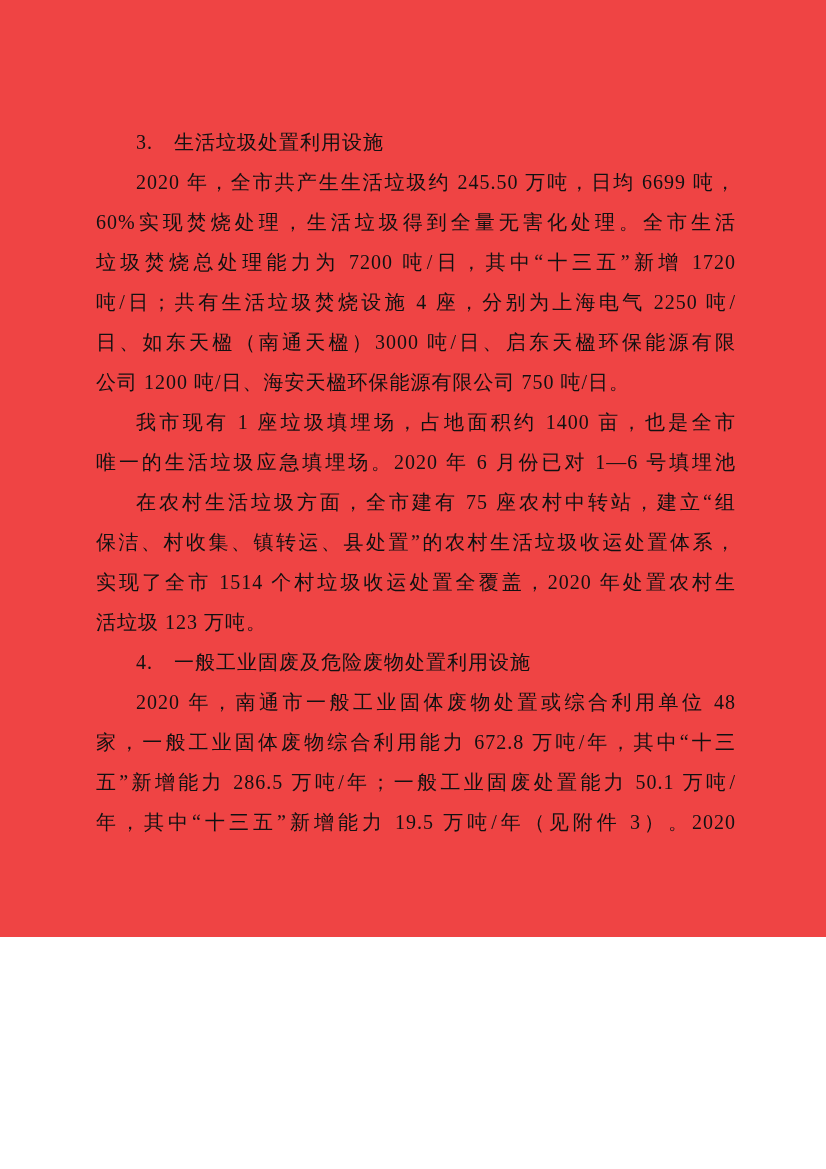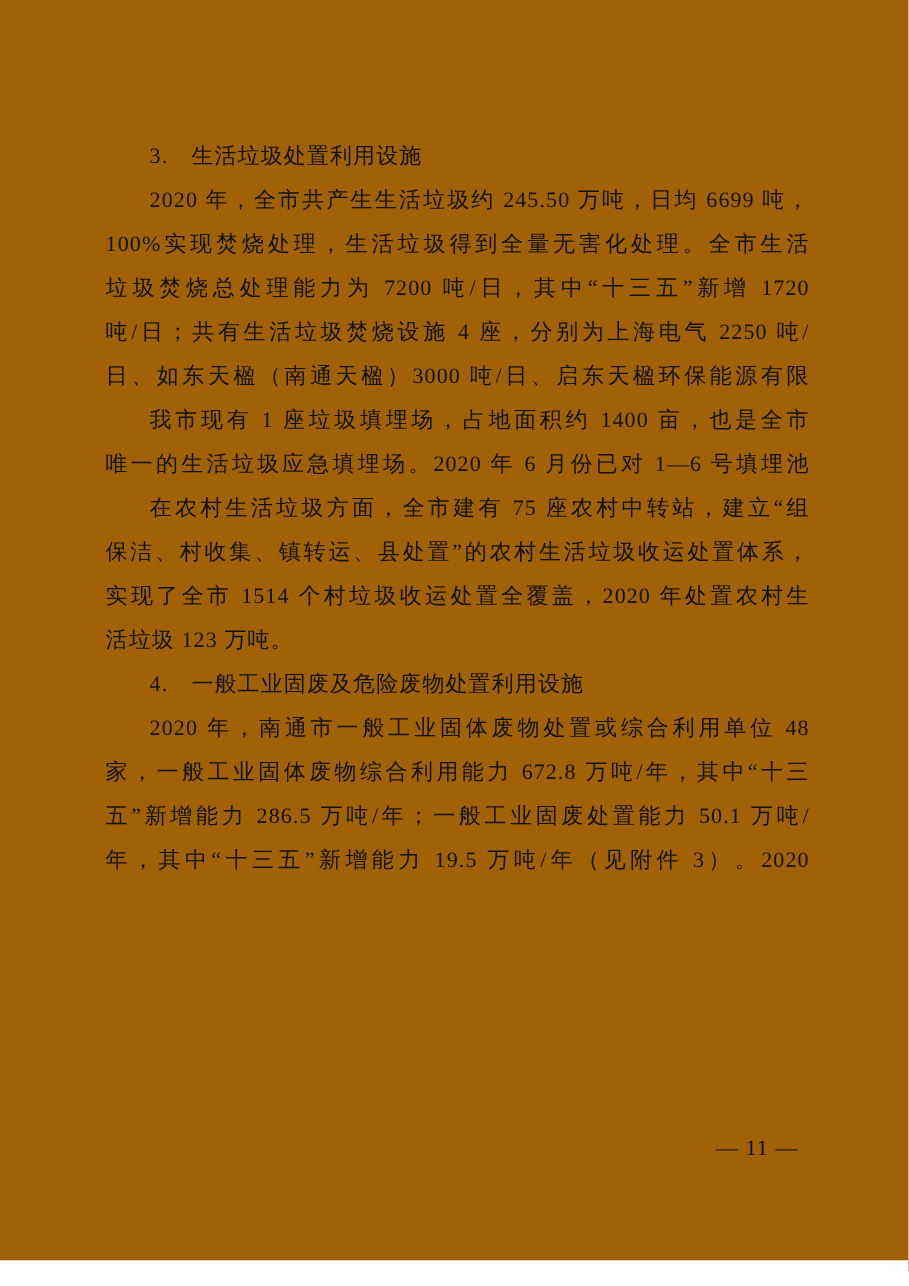--- a/index.html
+++ b/index.html
@@ -3,22 +3,22 @@
 <meta charset="utf-8">
 <style>
   html, body {
     margin: 0;
     padding: 0;
     background: #ffffff;
   }
   .page {
     position: relative;
     width: 826px;
-    height: 1146px;
-    background: #a16207;
+    height: 937px;
+    background: #ef4444;
     overflow: hidden;
     font-family: "Liberation Serif", "DejaVu Serif", serif;
     color: #111111;
   }
   .content {
     position: absolute;
     left: 96px;
     top: 122px;
     width: 640px;
   }
@@ -50,24 +50,25 @@
     color: #111111;
   }
 </style>
 </head>
 <body>
 
 <div class="page">
   <div class="content">
       <div class="line heading indent">3.　生活垃圾处置利用设施</div>
       <div class="line indent">2020 年，全市共产生生活垃圾约 245.50 万吨，日均 6699 吨，</div>
-      <div class="line">100%实现焚烧处理，生活垃圾得到全量无害化处理。全市生活</div>
+      <div class="line">60%实现焚烧处理，生活垃圾得到全量无害化处理。全市生活</div>
       <div class="line">垃圾焚烧总处理能力为 7200 吨/日，其中“十三五”新增 1720</div>
       <div class="line">吨/日；共有生活垃圾焚烧设施 4 座，分别为上海电气 2250 吨/</div>
       <div class="line">日、如东天楹（南通天楹）3000 吨/日、启东天楹环保能源有限</div>
+      <div class="line last">公司 1200 吨/日、海安天楹环保能源有限公司 750 吨/日。</div>
       <div class="line indent">我市现有 1 座垃圾填埋场，占地面积约 1400 亩，也是全市</div>
       <div class="line">唯一的生活垃圾应急填埋场。2020 年 6 月份已对 1—6 号填埋池</div>
       <div class="line indent">在农村生活垃圾方面，全市建有 75 座农村中转站，建立“组</div>
       <div class="line">保洁、村收集、镇转运、县处置”的农村生活垃圾收运处置体系，</div>
       <div class="line">实现了全市 1514 个村垃圾收运处置全覆盖，2020 年处置农村生</div>
       <div class="line last">活垃圾 123 万吨。</div>
       <div class="line heading indent">4.　一般工业固废及危险废物处置利用设施</div>
       <div class="line indent">2020 年，南通市一般工业固体废物处置或综合利用单位 48</div>
       <div class="line">家，一般工业固体废物综合利用能力 672.8 万吨/年，其中“十三</div>
       <div class="line">五”新增能力 286.5 万吨/年；一般工业固废处置能力 50.1 万吨/</div>

